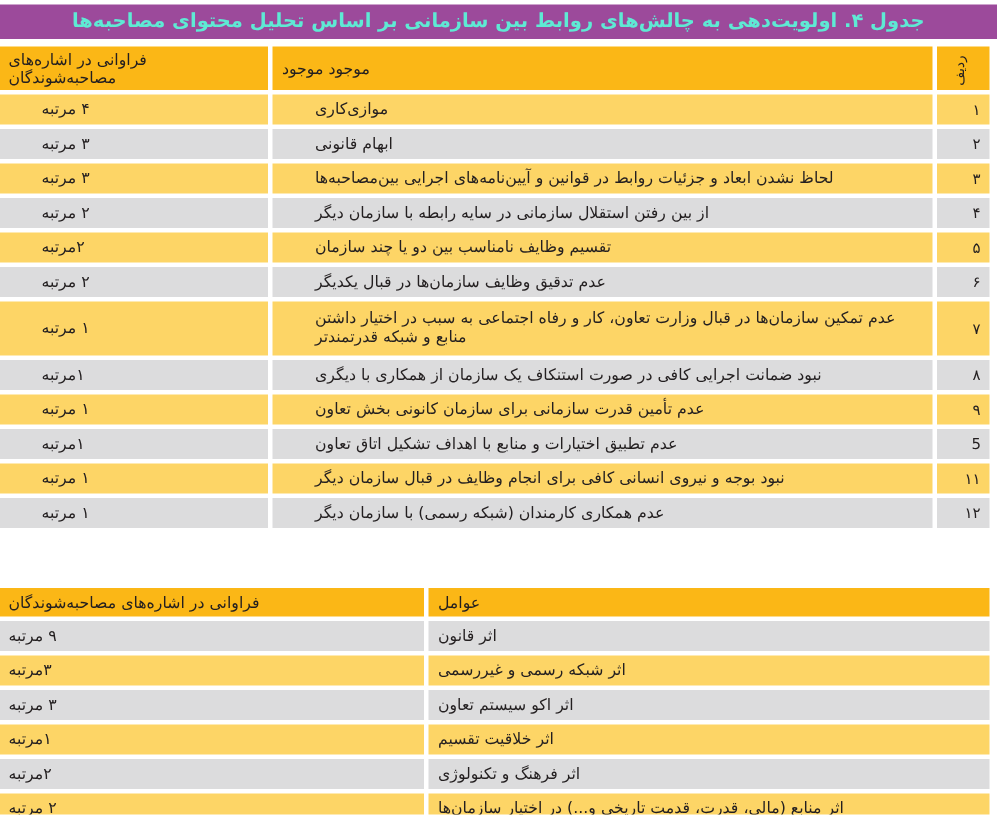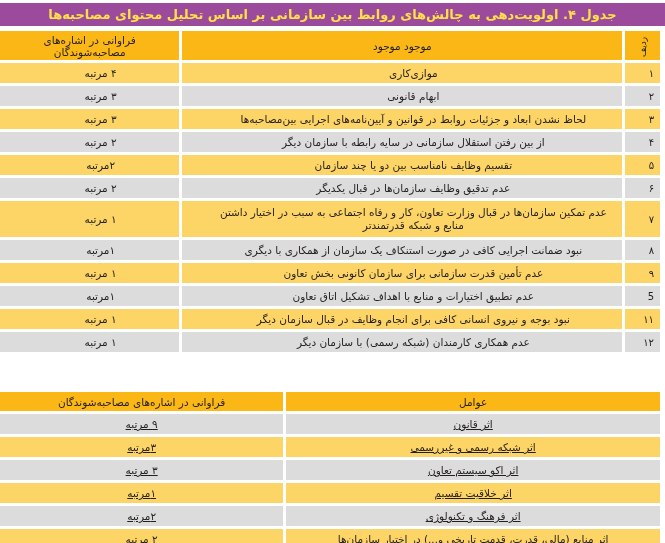--- a/index.html
+++ b/index.html
@@ -1,36 +1,36 @@
 <!DOCTYPE html>
 <html><head>
   <meta charset="utf-8">
   <style>
     html, body { margin: 0; padding: 0; background: #ffffff; }
     body { width: 665px; height: 543px; overflow: hidden; font-family: "DejaVu Sans", sans-serif; direction: rtl; }
     .page { position: relative; width: 665px; height: 543px; }
     .title-bar {
       position: absolute; left: 0; width: 665px; height: 23px;
-      background: #9c4a9b; color: #fde047;
+      background: #9c4a9b; color: #5eead4;
       font-size: 13px; font-weight: bold; line-height: 23px;
       text-align: center; white-space: nowrap; overflow: hidden;
     }
     table { position: absolute; left: 0; border-collapse: separate; border-spacing: 3px; direction: rtl; table-layout: fixed; }
-    td, th { padding: 0 6px; font-size: 10.5px; color: #231f20; text-align: center; vertical-align: middle; font-weight: normal; overflow: hidden; }
+    td, th { padding: 0 6px; font-size: 10.5px; color: #231f20; text-align: left; vertical-align: middle; font-weight: normal; overflow: hidden; }
     th { background: #fbb716; }
     tr.y td { background: #fdd566; }
     tr.g td { background: #dcdcdd; }
     .t4 { top: 28px; width: 666px; margin-left: -3px; }
     .t4 th { height: 29px; }
     .t4 td { height: 20px; line-height: 13px; padding-left: 28px; }
     .t4 tr.tall td { height: 36px; }
     .rot { display: inline-block; transform: rotate(-90deg); font-size: 9px; white-space: nowrap; }
     .t5 { top: 389px; width: 666px; margin-left: -3px; }
     .t5 th { height: 19px; }
-    .t5 td { height: 20px; text-decoration: underline; }
+    .t5 td { height: 20px; }
     .num { font-size: 10px; }
   </style>
 </head>
 <body>
 
 <div class="page">
 
   <div class="title-bar" style="top:3px;">جدول ۴. اولویت‌دهی به چالش‌های روابط بین سازمانی بر اساس تحلیل محتوای مصاحبه‌ها</div>
 
   <table class="t4">

